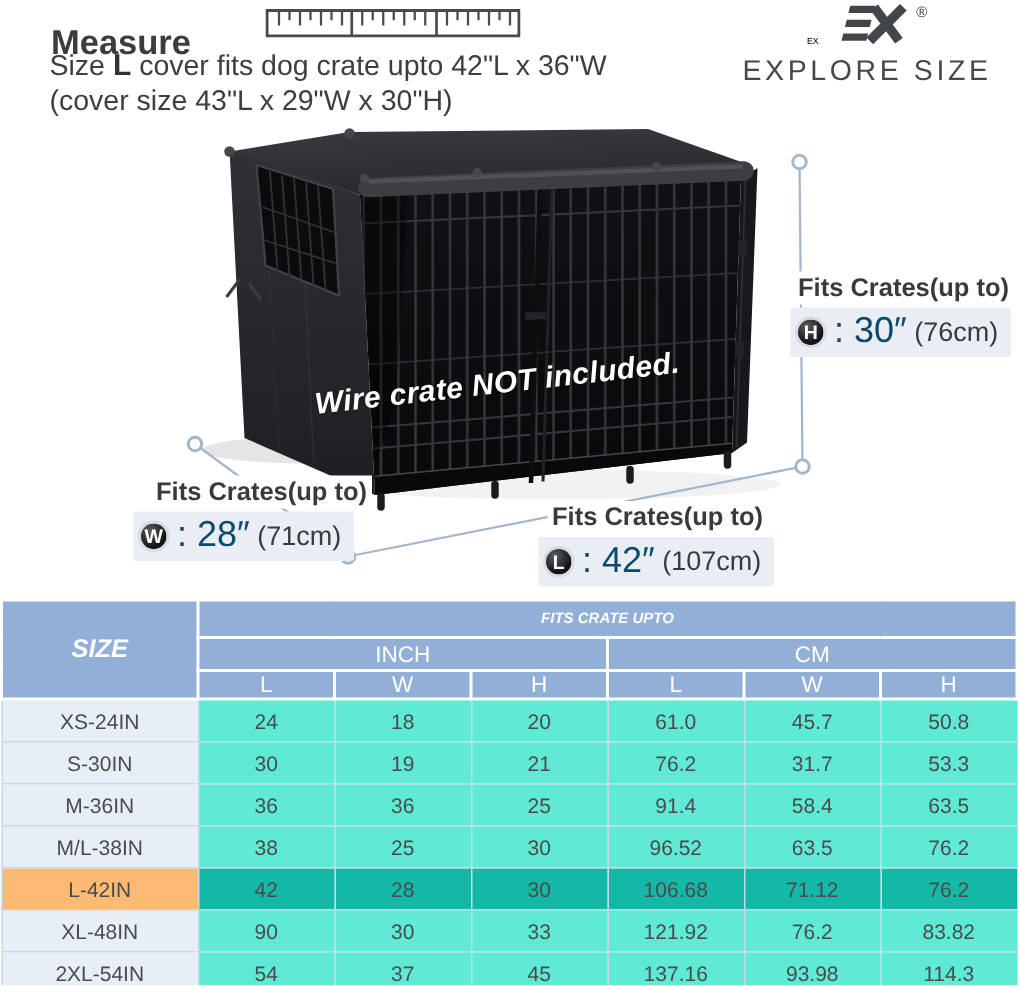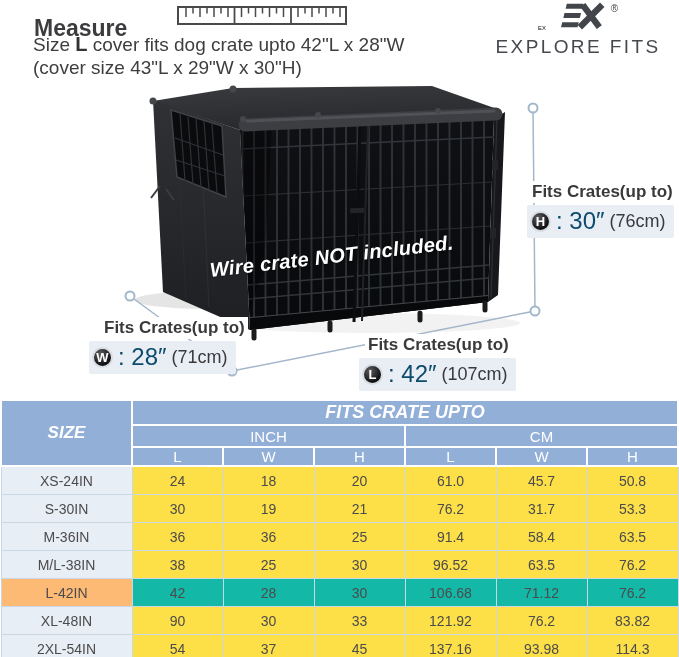--- a/index.html
+++ b/index.html
@@ -47,24 +47,24 @@
   .dim-w{left:58px;top:317px;}
   .dim-w .dim-label{margin-left:12px;}
   .dim-l{left:328px;top:334px;}
   .dim-l .dim-label{margin-left:6px;}
   
   .chart{position:absolute;left:0;top:399px;width:679px;z-index:1;
     border-collapse:collapse;table-layout:fixed;font-size:14px;color:#4b4b4d;}
   .chart th{background:#92afd8;color:#fff;border:2px solid #fff;font-weight:400;padding:0;}
   .chart th.hdr-italic{font-style:italic;font-weight:700;}
   .chart th.hdr-size{font-size:17px;}
-  .chart th.hdr-fits{font-size:18px;height:23px;}
+  .chart th.hdr-fits{font-size:10px;height:23px;}
   .chart th.hdr-unit{font-size:15px;height:20px;}
   .chart th.hdr-lwh{font-size:15px;height:17px;}
-  .chart td{border:1px solid #c9d7e7;text-align:center;height:27px;padding:0;background:#fde047;}
+  .chart td{border:1px solid #c9d7e7;text-align:center;height:27px;padding:0;background:#5eead4;}
   .chart td.col-size{background:#e8eef5;}
   .chart tr.hl td{background:#14b8a6;}
   .chart tr.hl td.col-size{background:#fdba74;text-align:center;}
 </style>
 </head>
 <body>
 
 <div class="stage">
 
   <svg class="scene" width="679" height="657" viewBox="0 0 679 657">
@@ -194,41 +194,41 @@
         <line x1="142" y1="2" x2="142" y2="7.5"></line>
         <line x1="149" y1="2" x2="149" y2="11"></line>
         <line x1="156" y1="2" x2="156" y2="7.5"></line>
         <line x1="163" y1="2" x2="163" y2="11"></line>
     </g>
   </svg>
 
   <p class="size-line">
     <span>Size</span>
     <b>L</b>
-    <span>cover fits dog crate upto 42"L x 28"W</span>
+    <span>cover fits dog crate upto 42"L x 36"W</span>
   </p>
   <p class="cover-line">(cover size 43"L x 29"W x 30"H)</p>
 
   <div class="logo">
     <div class="logo-top">
       <svg width="72" height="29" viewBox="0 0 74 29">
         <g transform="skewX(-14)" fill="#42464b">
           <rect x="30" y="1.5" width="17" height="5"></rect>
           <rect x="30" y="11" width="17" height="5"></rect>
           <rect x="30" y="20.5" width="17" height="5"></rect>
         </g>
         <g stroke="#42464b" stroke-width="6.5">
           <line x1="46" y1="2.5" x2="63" y2="25.5"></line>
           <line x1="66" y1="2.5" x2="43" y2="25.5"></line>
         </g>
         <text class="sr" x="0" y="28" font-size="6">EX</text>
       </svg>
       <span class="logo-reg">®</span>
     </div>
-    <div class="logo-name">EXPLORE FITS</div>
+    <div class="logo-name">EXPLORE SIZE</div>
   </div>
 
   <div class="overlay-text">Wire crate NOT included.</div>
 
   <div class="dim dim-h">
     <div><span class="dim-label">Fits Crates(up to)</span></div>
     <div class="dim-value">
       <span class="badge">H</span>
       <span class="dim-val">: 30″</span>
       <span class="dim-unit">(76cm)</span>

